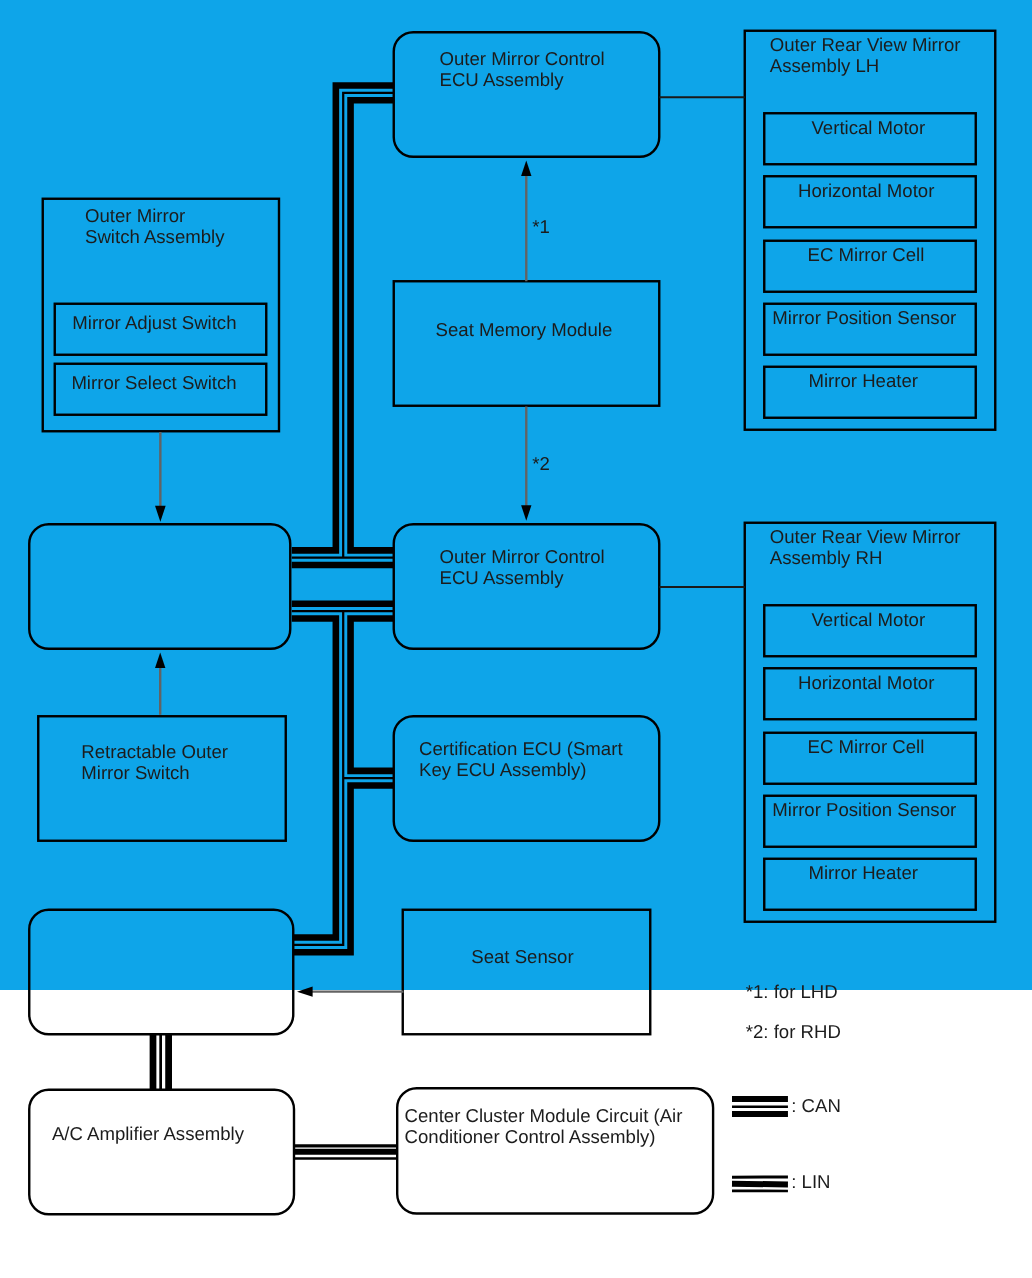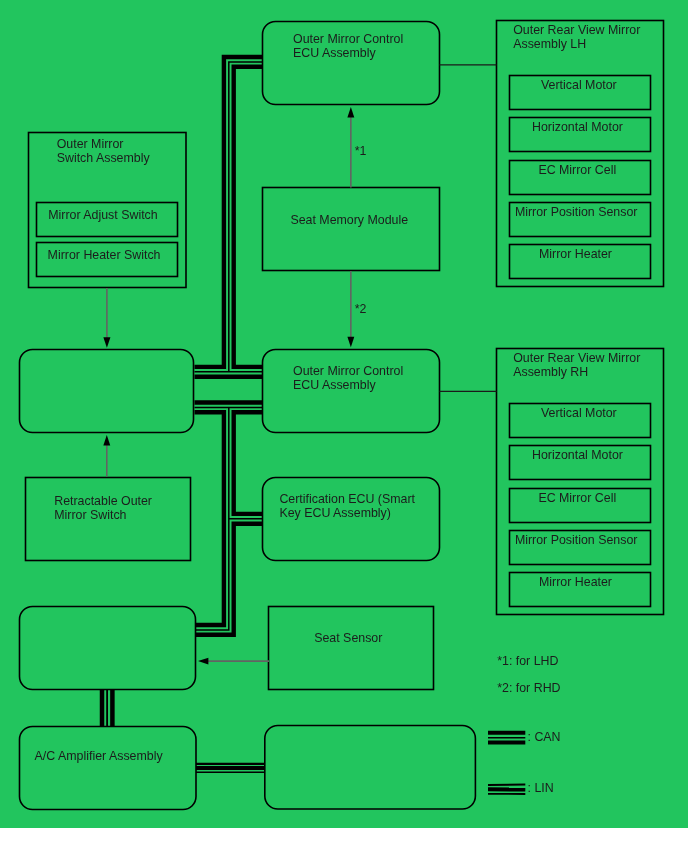--- a/index.html
+++ b/index.html
@@ -1,19 +1,19 @@
 <!DOCTYPE html>
 <html><head>
 <meta charset="utf-8">
 <title>Outer Mirror System Diagram</title>
 <style>
   html,body{margin:0;padding:0;background:#ffffff;}
   body{width:688px;height:852px;overflow:hidden;
        font-family:"Liberation Sans",sans-serif;color:#000;-webkit-font-smoothing:antialiased;}
-  #diagram{position:relative;width:688px;height:828px;background:#22c55e;}
+  #diagram{position:relative;width:688px;height:660px;background:#0ea5e9;}
   #wires{position:absolute;left:0;top:0;}
   .lbl{position:absolute;font-family:"Liberation Sans",sans-serif;
        font-size:12.4px;line-height:14.1px;color:#1c1c1c;white-space:pre-line;}
 </style>
 </head>
 <body>
 
 <div id="diagram">
 
 <svg id="wires" width="688" height="852" viewBox="0 0 688 852">
@@ -101,32 +101,34 @@
   </g>
 </svg>
 
 <div class="lbl" style="left:293px;top:32.3px">Outer Mirror Control
 ECU Assembly</div>
 <div class="lbl" style="left:513.2px;top:22.6px">Outer Rear View Mirror
 Assembly LH</div>
 <div class="lbl" style="left:56.7px;top:136.6px">Outer Mirror
 Switch Assembly</div>
 <div class="lbl" style="left:48.2px;top:208.3px">Mirror Adjust Switch</div>
-<div class="lbl" style="left:47.6px;top:248.3px">Mirror Heater Switch</div>
+<div class="lbl" style="left:47.6px;top:248.3px">Mirror Select Switch</div>
 <div class="lbl" style="left:290.4px;top:212.7px">Seat Memory Module</div>
 <div class="lbl" style="left:293px;top:364.2px">Outer Mirror Control
 ECU Assembly</div>
 <div class="lbl" style="left:513.2px;top:350.6px">Outer Rear View Mirror
 Assembly RH</div>
 <div class="lbl" style="left:279.4px;top:491.5px">Certification ECU (Smart
 Key ECU Assembly)</div>
 <div class="lbl" style="left:54.2px;top:494.3px">Retractable Outer
 Mirror Switch</div>
 <div class="lbl" style="left:314.2px;top:631.3px">Seat Sensor</div>
 <div class="lbl" style="left:34.6px;top:749px">A/C Amplifier Assembly</div>
+<div class="lbl" style="left:269.7px;top:737.4px">Center Cluster Module Circuit (Air
+Conditioner Control Assembly)</div>
 
 <div class="lbl" style="left:541px;top:78.1px">Vertical Motor</div>
 <div class="lbl" style="left:532px;top:120.1px">Horizontal Motor</div>
 <div class="lbl" style="left:538.4px;top:163.1px">EC Mirror Cell</div>
 <div class="lbl" style="left:514.9px;top:205.1px">Mirror Position Sensor</div>
 <div class="lbl" style="left:539px;top:247.1px">Mirror Heater</div>
 
 <div class="lbl" style="left:541px;top:406.1px">Vertical Motor</div>
 <div class="lbl" style="left:532px;top:448.1px">Horizontal Motor</div>
 <div class="lbl" style="left:538.4px;top:491.1px">EC Mirror Cell</div>

